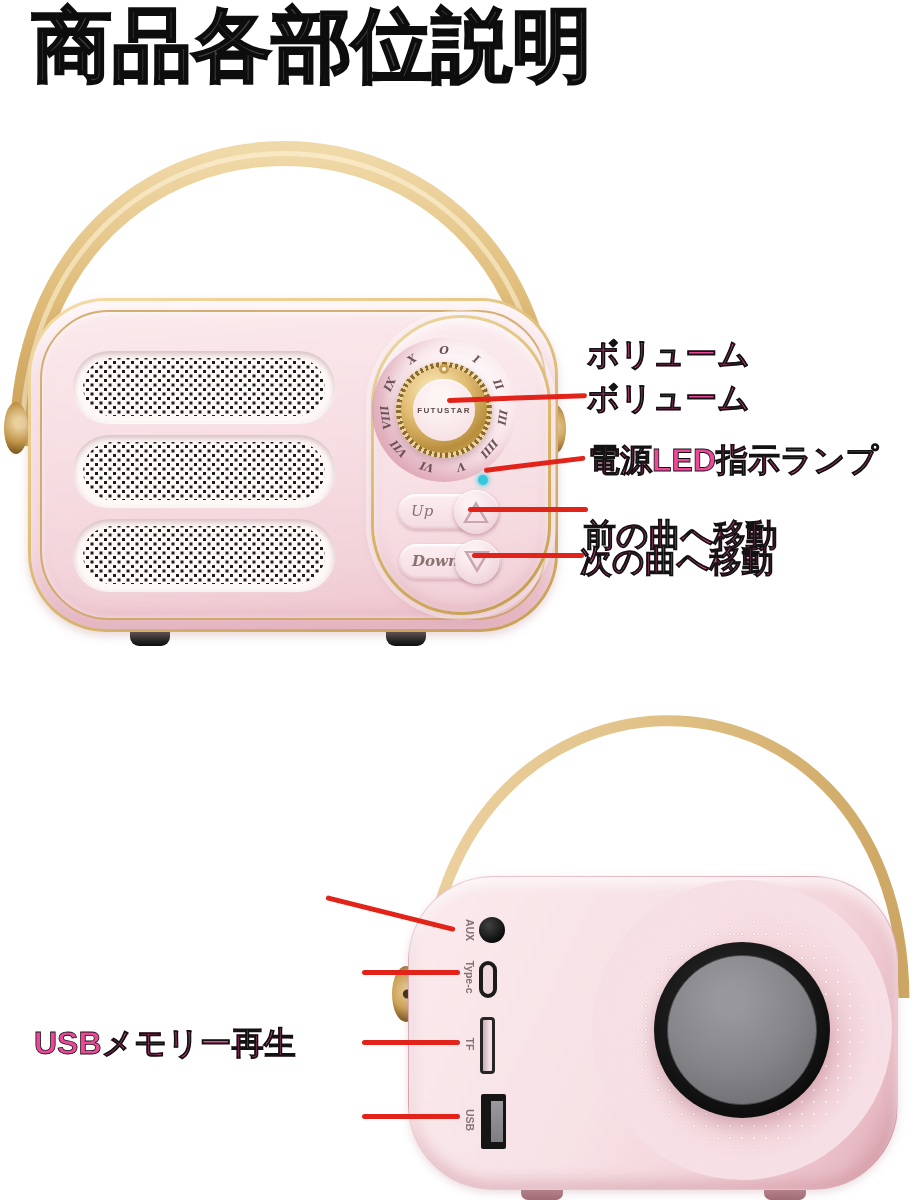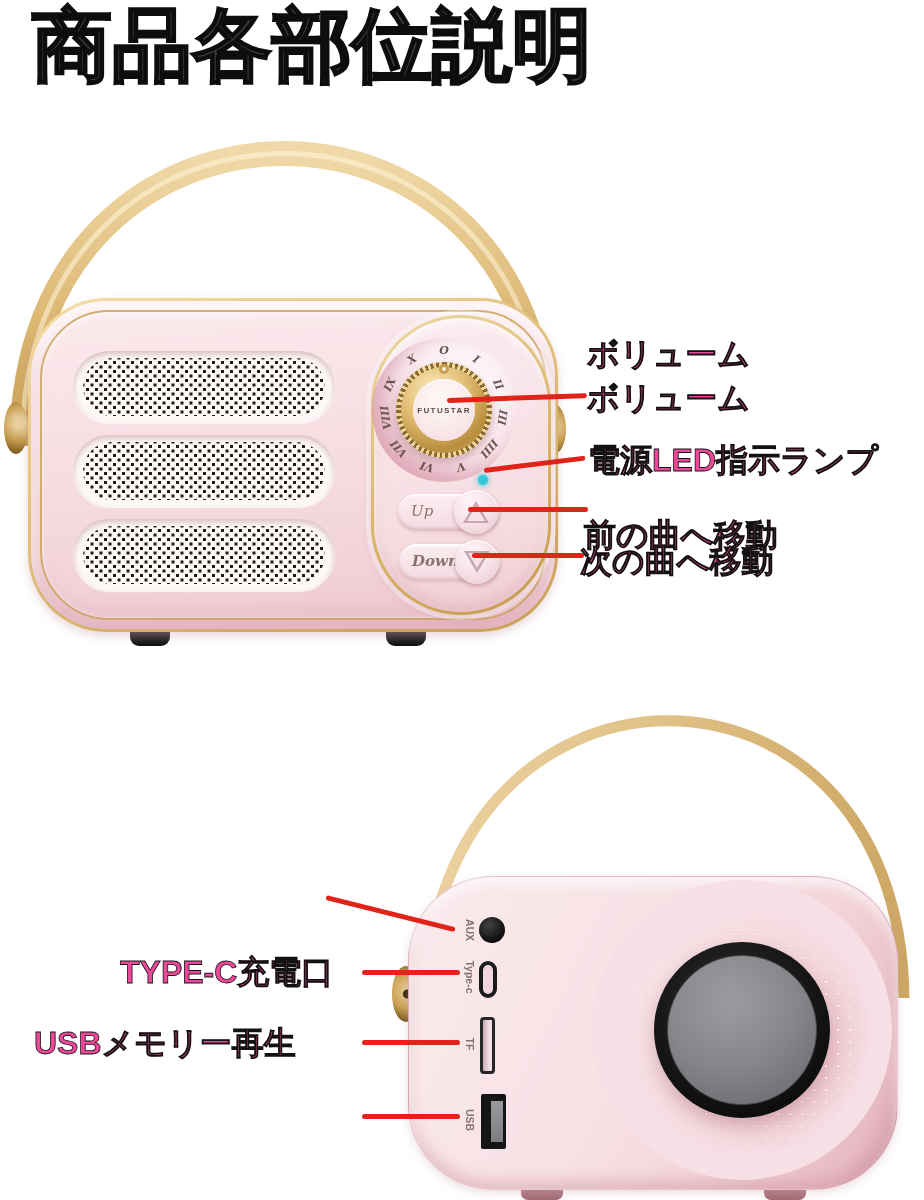--- a/index.html
+++ b/index.html
@@ -332,21 +332,20 @@
   <div id="usb-port">
       <div id="usb-tongue"></div>
     </div>
 
   <div id="bass-halo"></div>
   <div id="bass-ring"></div>
   <div id="bass-cone"></div>
 
   <div class="callout-line" style="left: 326px; top: 895px; width: 133px; transform: rotate(14deg); background: rgb(226, 35, 26);"></div>
 
-  <div class="callout-label" style="left:120px; top:950px;">TYPE-C充電口</div>
   <div class="callout-line" style="left: 362px; top: 970px; width: 98px; background: rgb(226, 35, 26);"></div>
 
   <div class="callout-label" style="left:34px; top:1021px;">USBメモリー再生</div>
   <div class="callout-line" style="left: 362px; top: 1040px; width: 98px; background: rgb(226, 35, 26);"></div>
 
   <div class="callout-line" style="left: 362px; top: 1114px; width: 98px; background: rgb(226, 35, 26);"></div>
 
 </div>
 
 </body></html>

